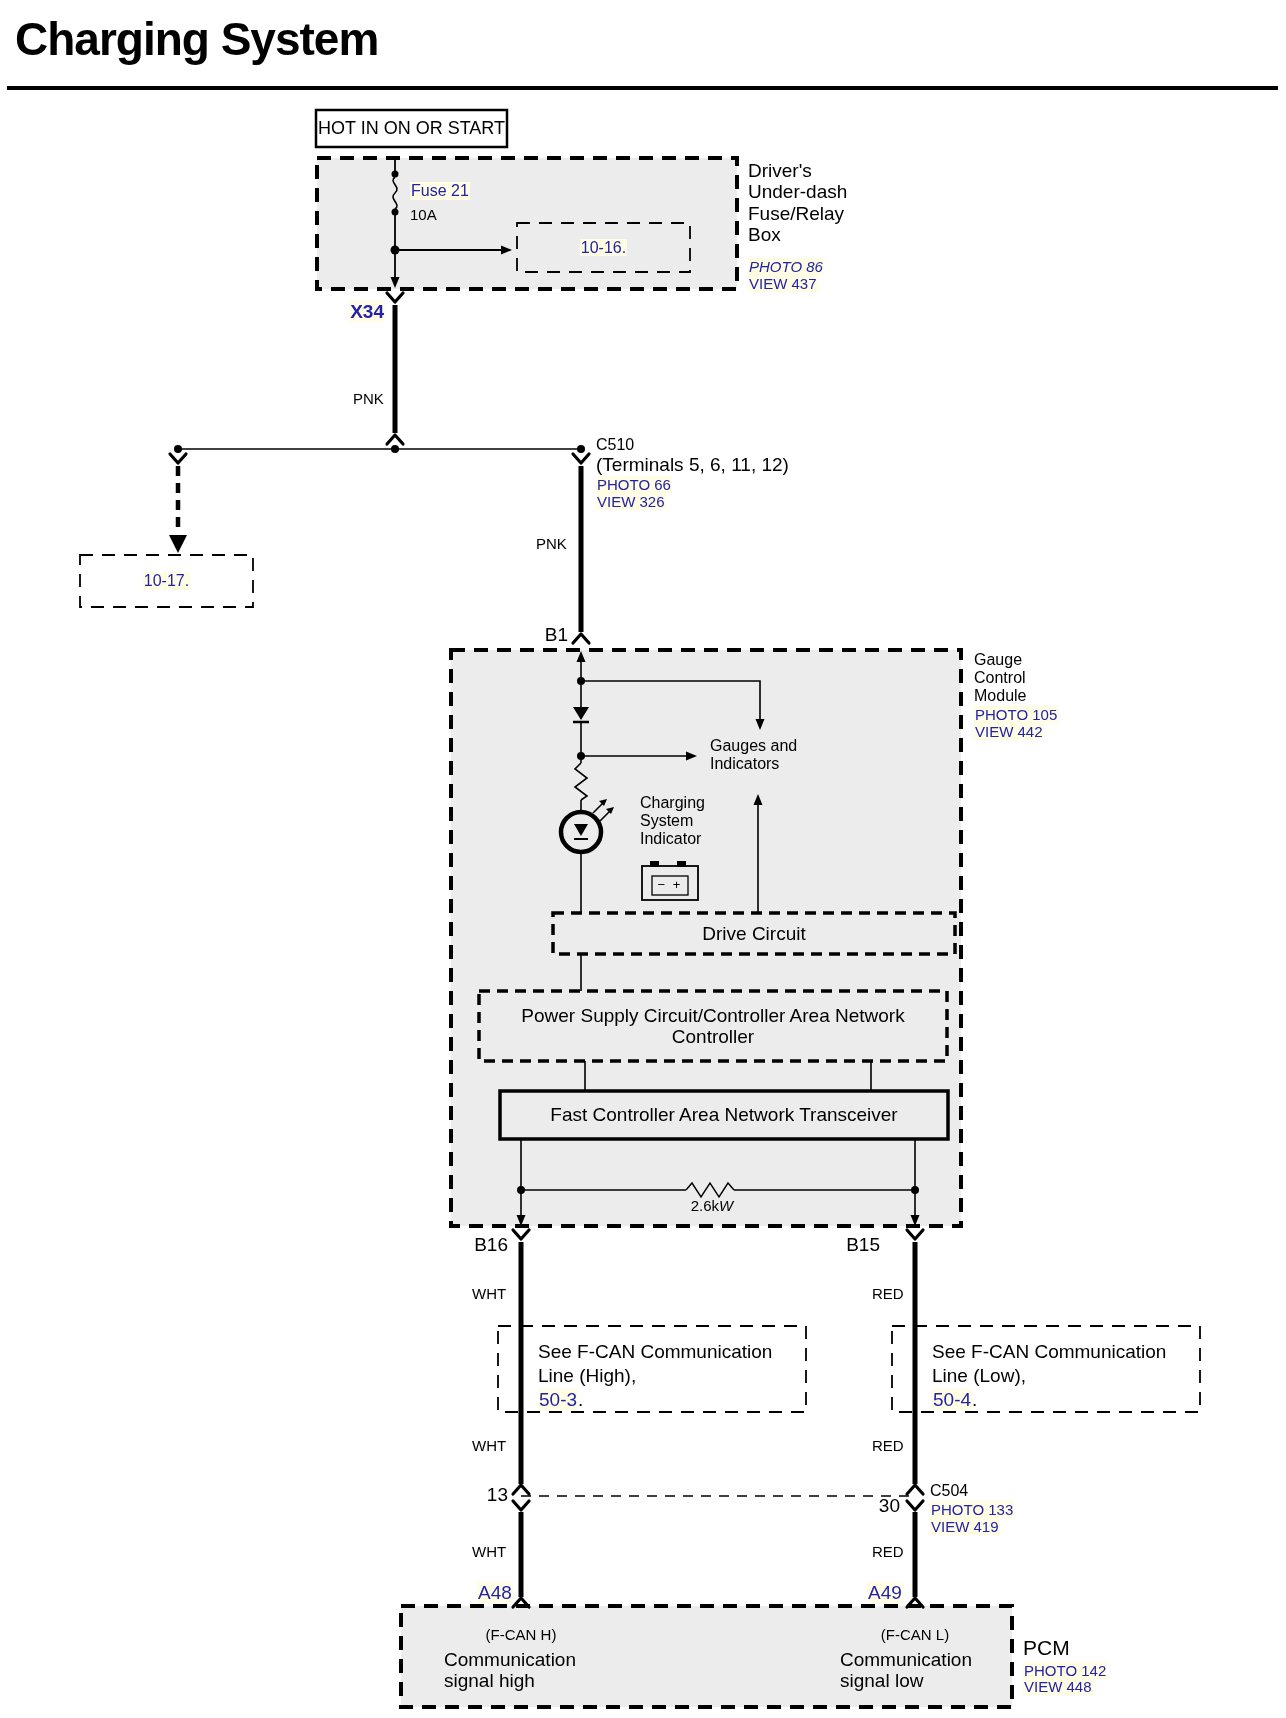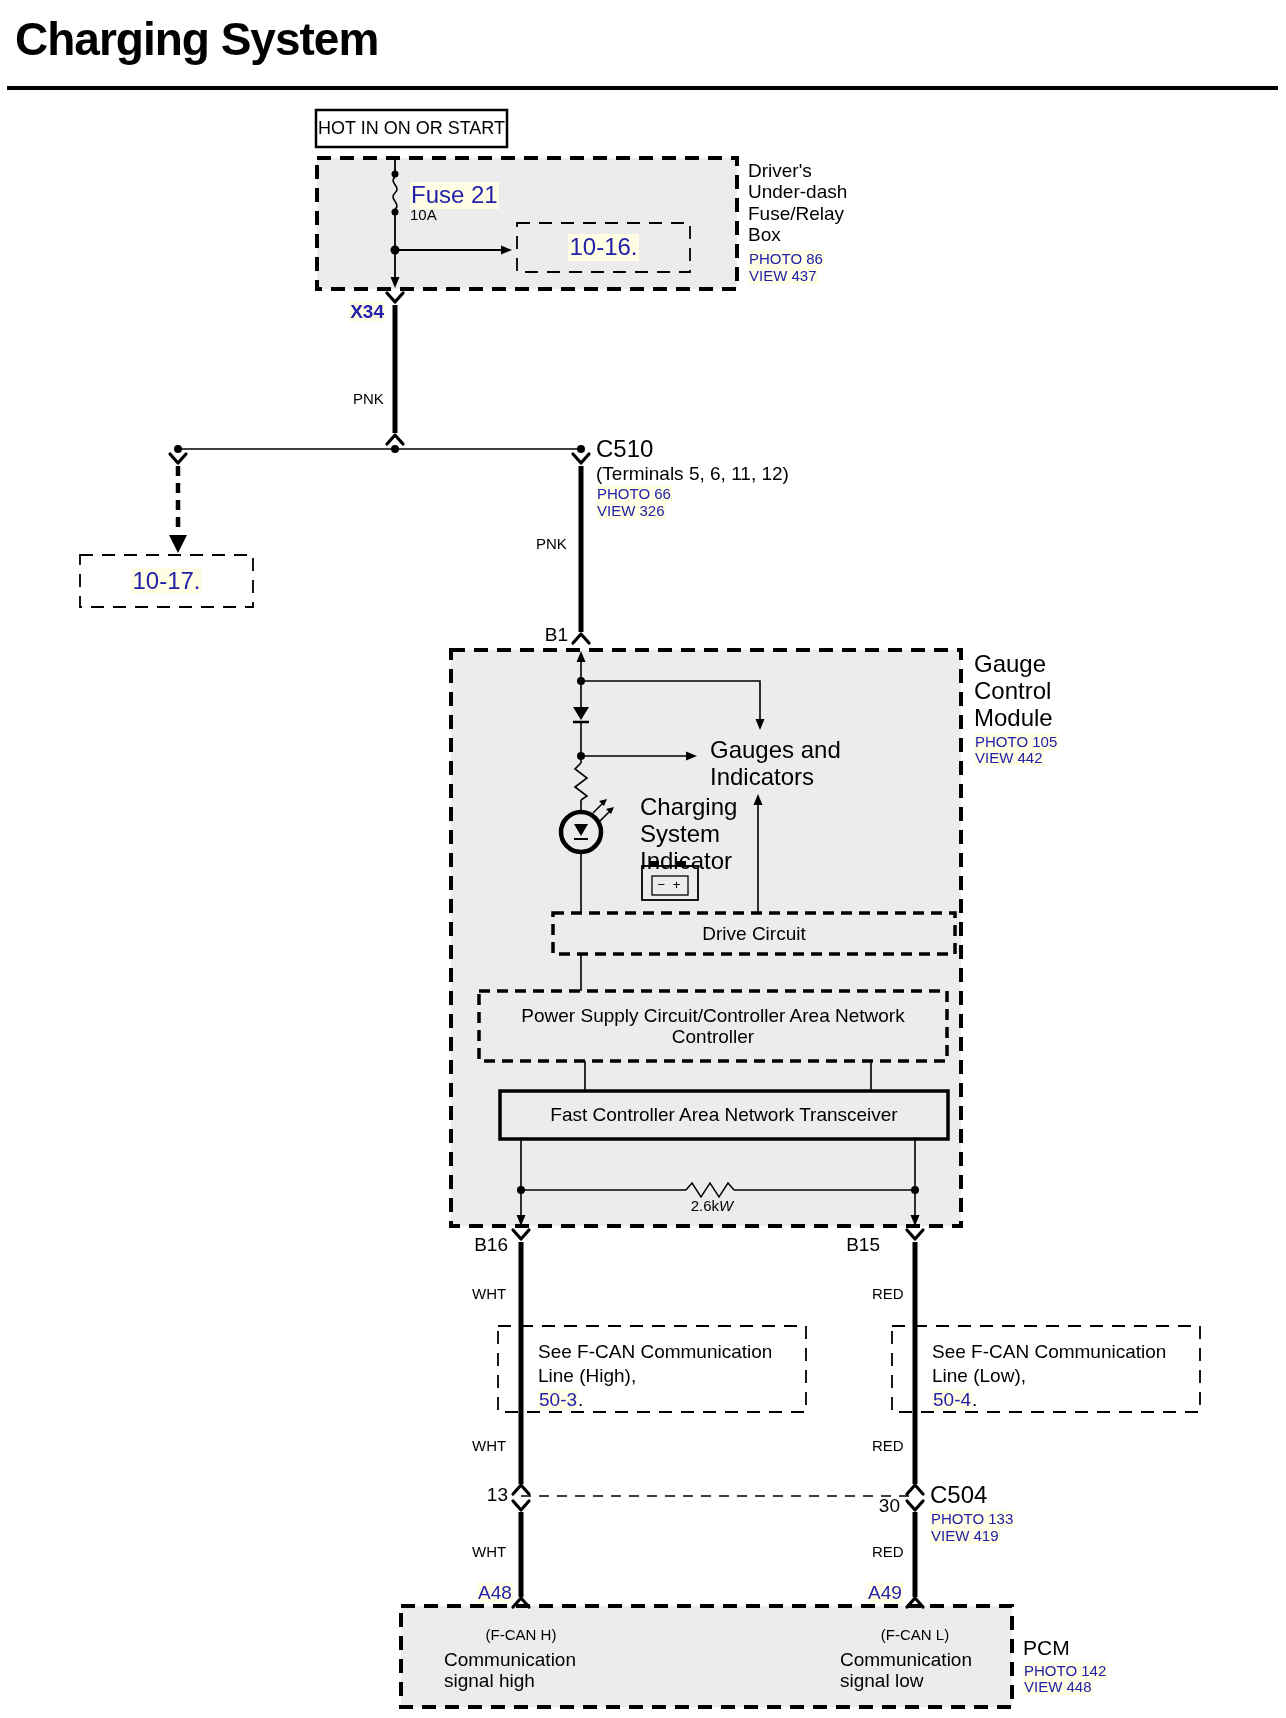--- a/index.html
+++ b/index.html
@@ -3,21 +3,21 @@
 <meta charset="utf-8">
 <style>
   html,body{margin:0;padding:0;background:#fff;}
   #canvas{position:relative;width:1286px;height:1718px;background:#fff;overflow:hidden;
           font-family:"Liberation Sans","DejaVu Sans",sans-serif;color:var(--ink,#000);}
   #wires{position:absolute;left:0;top:0;}
   .lbl{position:absolute;white-space:nowrap;line-height:1.12;color:#000;}
   .f15{font-size:15px;}
   .f18{font-size:18px;}
   .f19{font-size:19px;}
-  .f20{font-size:24px;}
+  .f20{font-size:16px;}
   .f21{font-size:21px;}
   .lk{color:var(--blue,#2222aa);background:var(--hl,#fffde3);padding:0 1px;}
   .ctr{display:flex;align-items:center;justify-content:center;text-align:center;}
   .rt{text-align:right;}
   .title{font-size:46px;font-weight:bold;letter-spacing:-1px;line-height:1.0;}
   .blockline{display:block;}
   .it{font-style:italic;}
 </style>
 </head>
 <body>
@@ -147,21 +147,21 @@
   <div class="lbl f15" style="left:410px;top:207px;">10A</div>
   <div class="lbl f20 ctr" style="left:517px;top:223px;width:173px;height:49px;">
       <span class="lk">10-16.</span>
     </div>
 
   <div class="lbl f19" style="left:748px;top:160px;">
     <span class="blockline">Driver's</span>
     <span class="blockline">Under-dash</span>
     <span class="blockline">Fuse/Relay</span>
     <span class="blockline">Box</span>
-    <span class="blockline f15" style="margin-top:6px;"><span class="lk">PHOTO 86</span></span>
+    <span class="blockline f15" style="margin-top:14px;font-style:italic;"><span class="lk">PHOTO 86</span></span>
     <span class="blockline f15"><span class="lk">VIEW 437</span></span>
   </div>
 
   <div class="lbl f19 rt" style="right:901px;top:301px;font-weight:bold;"><span class="lk">X34</span></div>
   <div class="lbl f15" style="left:353px;top:391px;">PNK</div>
 
   <div class="lbl" style="left:596px;top:436px;">
     <span class="blockline f20">C510</span>
     <span class="blockline f19">(Terminals 5, 6, 11, 12)</span>
     <span class="blockline f15" style="margin-top:2px;"><span class="lk">PHOTO 66</span></span>

